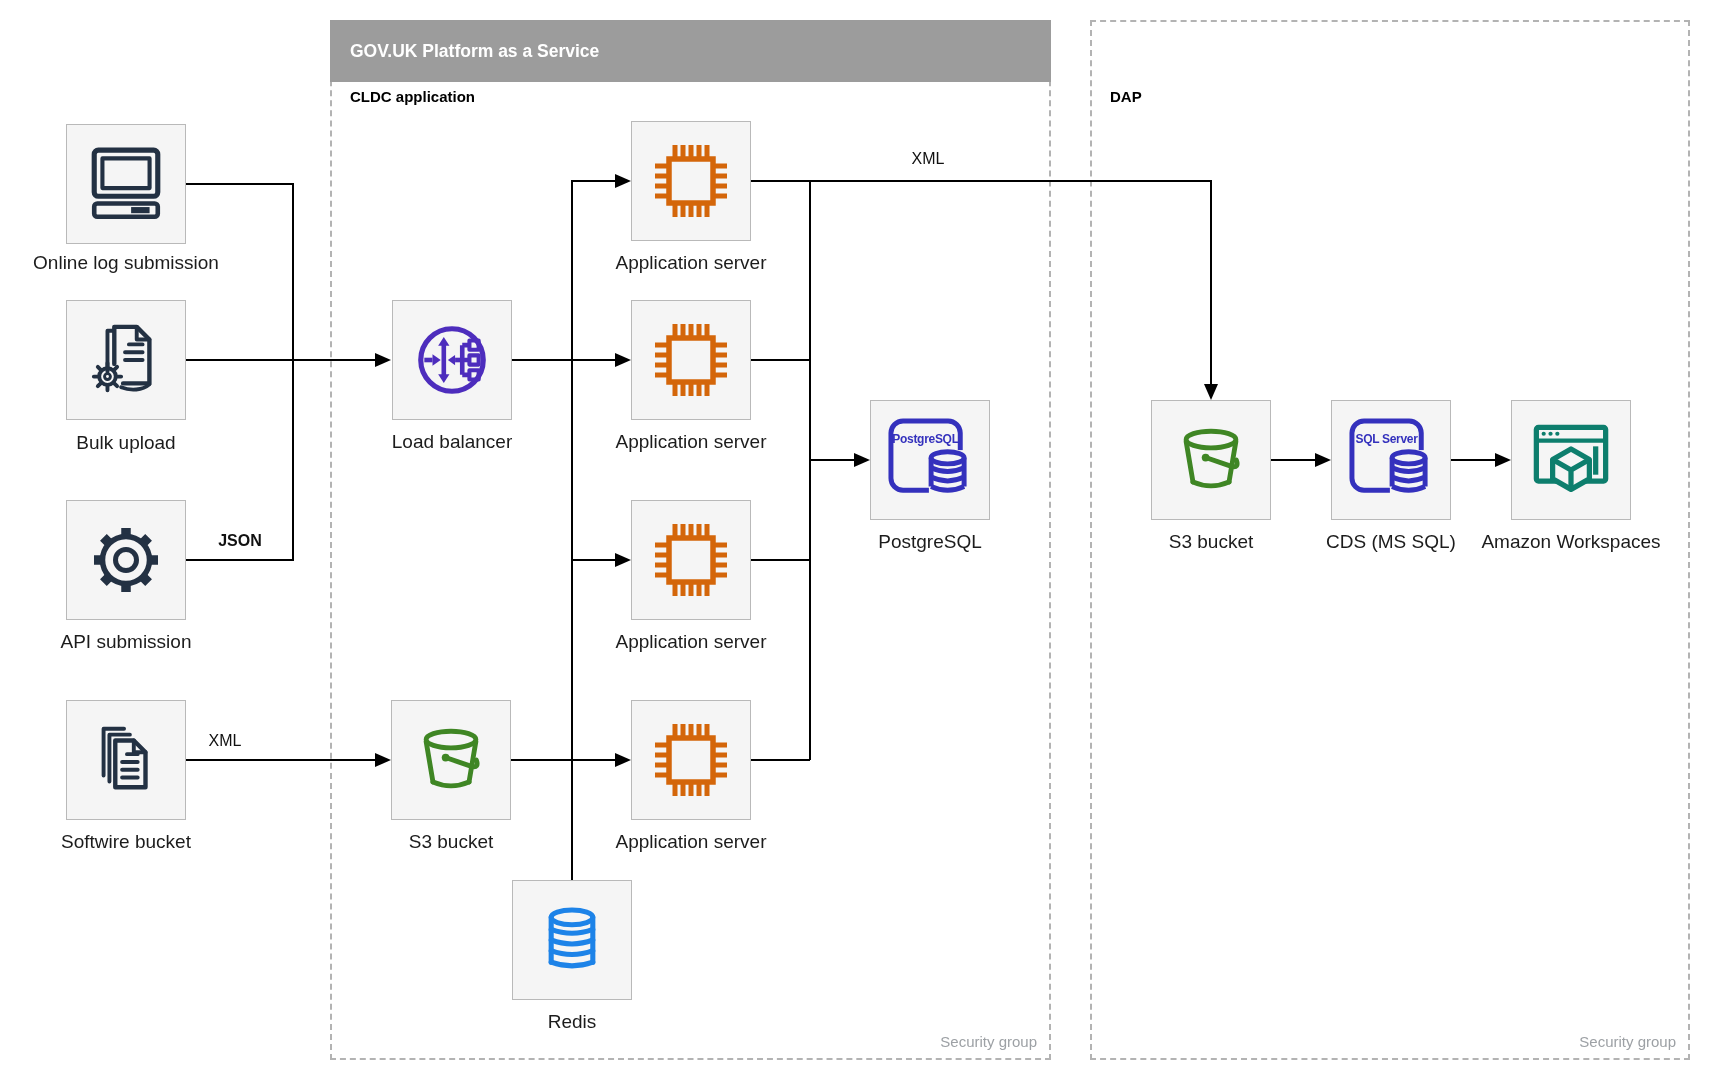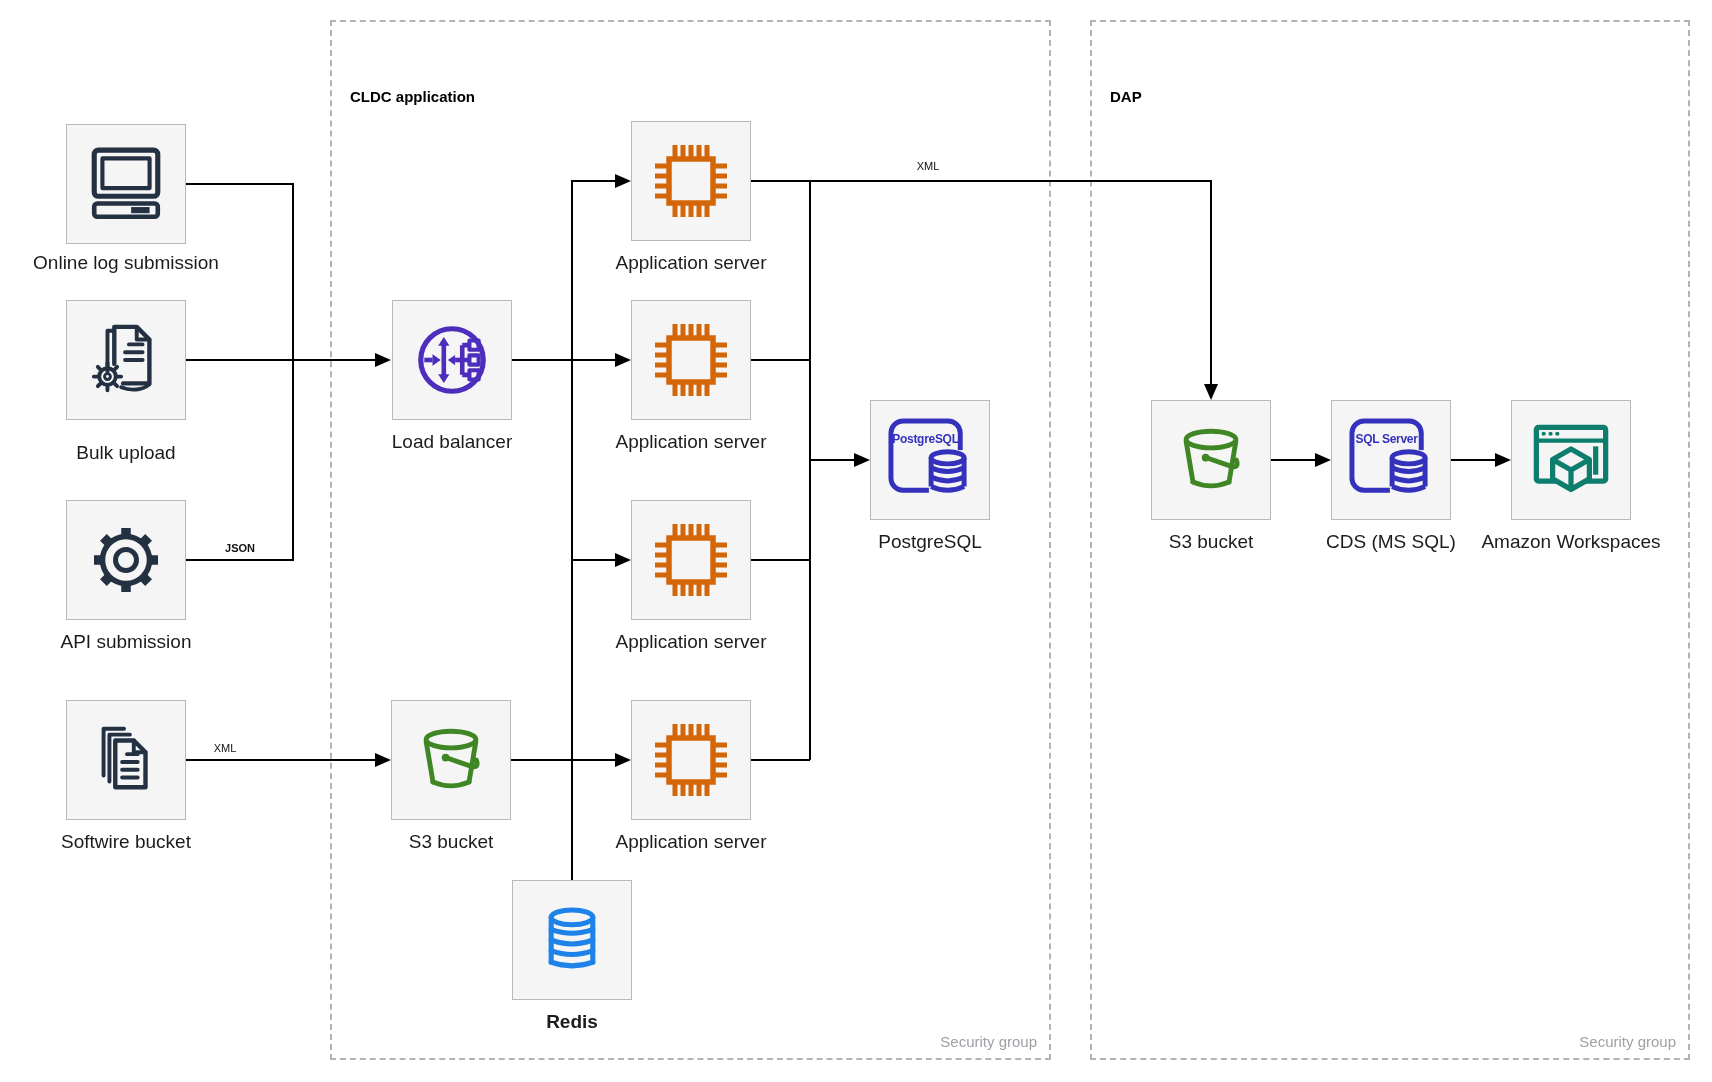--- a/index.html
+++ b/index.html
@@ -23,28 +23,31 @@
   .badge{position:absolute;width:71px;text-align:center;font-weight:bold;font-size:12px;
          letter-spacing:-0.3px;color:var(--icon-indigo,#3431bd);}
 
   
   .hl{position:absolute;height:2px;background:var(--connector,#000);}
   .vl{position:absolute;width:2px;background:var(--connector,#000);}
   .ar{position:absolute;width:0;height:0;border-top:7px solid transparent;
       border-bottom:7px solid transparent;border-left:16px solid var(--connector,#000);}
   .ad{position:absolute;width:0;height:0;border-left:7px solid transparent;
       border-right:7px solid transparent;border-top:16px solid var(--connector,#000);}
-  .elabel{position:absolute;width:80px;text-align:center;font-size:11px;color:#111;margin-top:10px;}
+  .elabel{position:absolute;width:80px;text-align:center;font-size:16px;color:#111;}
 </style>
 </head>
 <body>
 
 <div id="canvas">
 
   <div class="container" style="left:330px;top:20px;width:721px;height:1040px;">
+    <div class="chead">
+        <span>GOV.UK Platform as a Service</span>
+      </div>
     <div class="csub">CLDC application</div>
     <div class="cfoot">Security group</div>
   </div>
 
   <div class="container" style="left:1090px;top:20px;width:600px;height:1040px;">
     <div class="csub">DAP</div>
     <div class="cfoot">Security group</div>
   </div>
 
   <div class="hl" style="left:186px;top:183px;width:108px;"></div>
@@ -101,21 +104,21 @@
       <path d="M21,52 V10 h6" stroke-width="4"></path>
       <path d="M28,44 V6 h23 l13,13 v45 H37" stroke-width="4.5"></path>
       <path d="M51,6 v13 h13" stroke-width="4"></path>
       <path d="M43,24 h14 M39,32 h18 M39,40 h18" stroke-width="4"></path>
       <path d="M35,68 c10,4 22,3 29,-3" stroke-width="4"></path>
       <circle cx="21" cy="57" r="8.5" stroke-width="4"></circle>
       <circle cx="21" cy="57" r="3" stroke-width="3"></circle>
       <path d="M30,57 h5 M12,57 H7 M21,48 v-5 M21,66 v5 M27.4,50.6 l3.5,-3.5 M14.6,63.4 l-3.5,3.5 M27.4,63.4 l3.5,3.5 M14.6,50.6 l-3.5,-3.5" stroke-width="4"></path>
     </svg>
   </div>
-  <div class="nlabel" style="left:26px;top:442px;text-align:center;">Bulk upload</div>
+  <div class="nlabel" style="left:26px;top:432px;text-align:center;">Bulk upload</div>
 
   <div class="node" style="left:66px;top:500px;"></div>
   <div class="icon" style="left:86px;top:520px;color:var(--icon-dark,#233143);">
     <svg width="80" height="80" viewBox="0 0 80 80" fill="none" stroke="currentColor">
       <path d="M63.5,40 H72 M16.5,40 H8 M40,16.5 V8 M40,63.5 V72 M56.6,23.4 l6,-6 M23.4,56.6 l-6,6 M56.6,56.6 l6,6 M23.4,23.4 l-6,-6" stroke-width="9.5"></path>
       <circle cx="40" cy="40" r="23.5" stroke-width="5.5" fill="#f5f5f5"></circle>
       <circle cx="40" cy="40" r="10.5" stroke-width="5"></circle>
     </svg>
   </div>
   <div class="nlabel" style="left:26px;top:631px;">API submission</div>
@@ -215,21 +218,21 @@
 
   <div class="node" style="left:512px;top:880px;"></div>
   <div class="icon" style="left:535px;top:903px;color:var(--icon-blue,#1d83e8);">
     <svg width="74" height="74" viewBox="0 0 80 80" fill="none" stroke="currentColor" stroke-linecap="round">
       <ellipse cx="40" cy="15.5" rx="22.5" ry="8" stroke-width="5.5"></ellipse>
       <path d="M17.5,15.5 V64 M62.5,15.5 V64" stroke-width="5.5"></path>
       <path d="M17.5,28.5 Q40,37 62.5,28.5 M17.5,40 Q40,48.5 62.5,40 M17.5,51.5 Q40,60 62.5,51.5" stroke-width="5.5"></path>
       <path d="M17.5,64 Q40,72 62.5,64" stroke-width="5.5"></path>
     </svg>
   </div>
-  <div class="nlabel" style="left:472px;top:1011px;font-weight:bold;">Redis</div>
+  <div class="nlabel" style="left:472px;top:1011px;">Redis</div>
 
   <div class="node" style="left:1151px;top:400px;"></div>
   <div class="icon" style="left:1172px;top:421px;color:var(--icon-green,#3f8624);">
     <svg width="78" height="78" viewBox="0 0 80 80" fill="none" stroke="currentColor" stroke-linecap="round">
       <ellipse cx="40" cy="19" rx="25.5" ry="8.5" stroke-width="5"></ellipse>
       <path d="M14.5,21 L21.5,62.5 M65.5,21 L58.5,62.5" stroke-width="5"></path>
       <path d="M21.5,62.5 Q40,70.5 58.5,62.5" stroke-width="5"></path>
       <circle cx="34.5" cy="37.5" r="4" fill="currentColor" stroke="none"></circle>
       <path d="M34.5,37.5 L61,46.5" stroke-width="5"></path>
       <path d="M61,46.5 Q69,48.5 66,40" stroke-width="5"></path>

